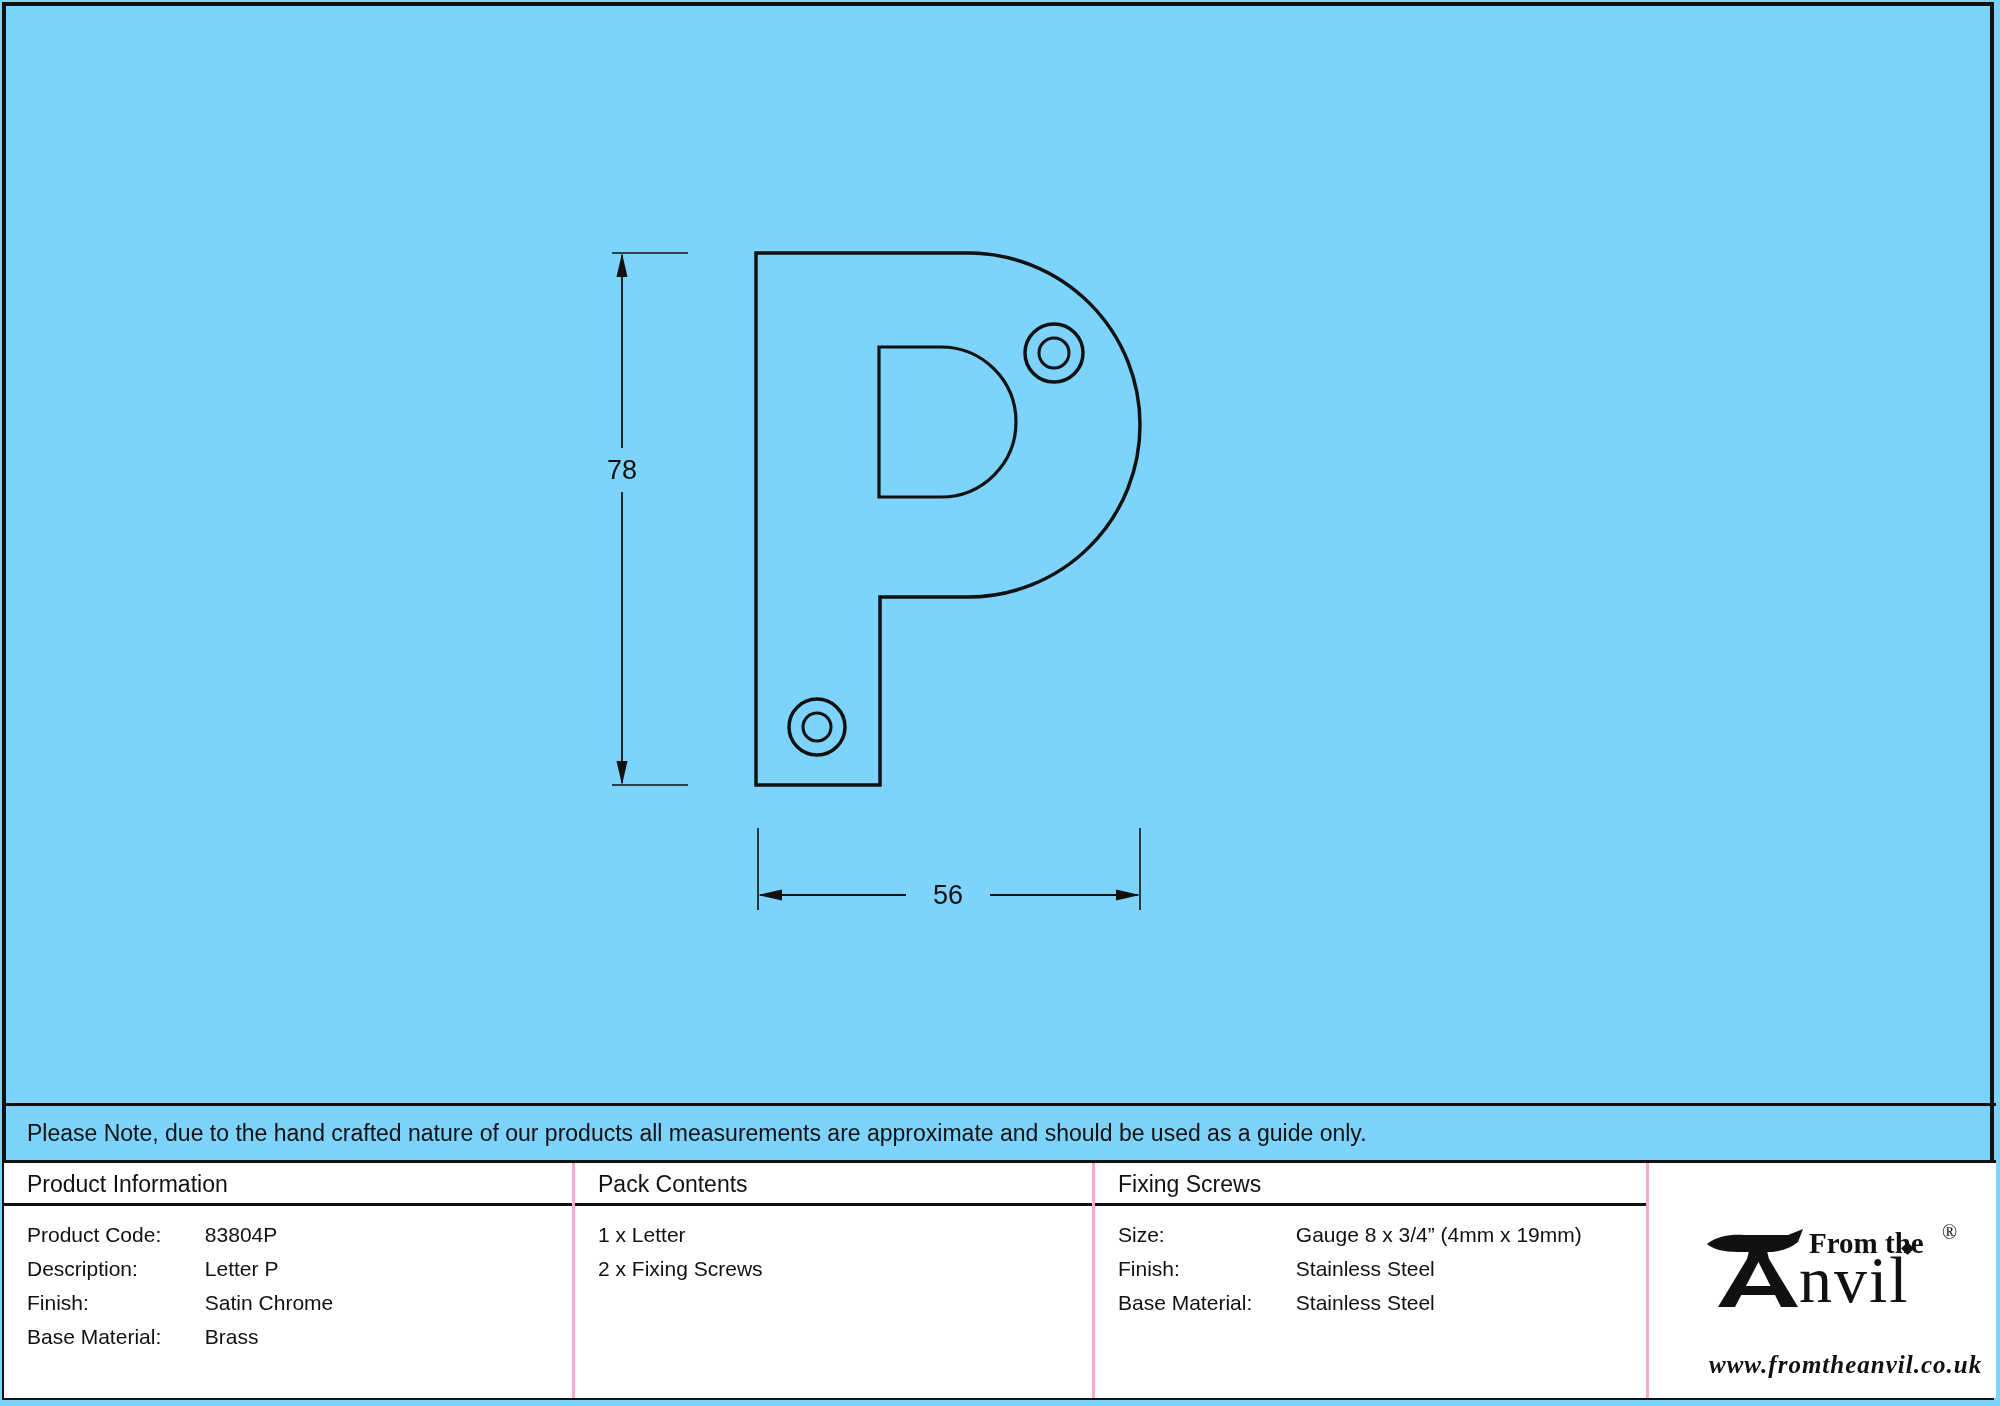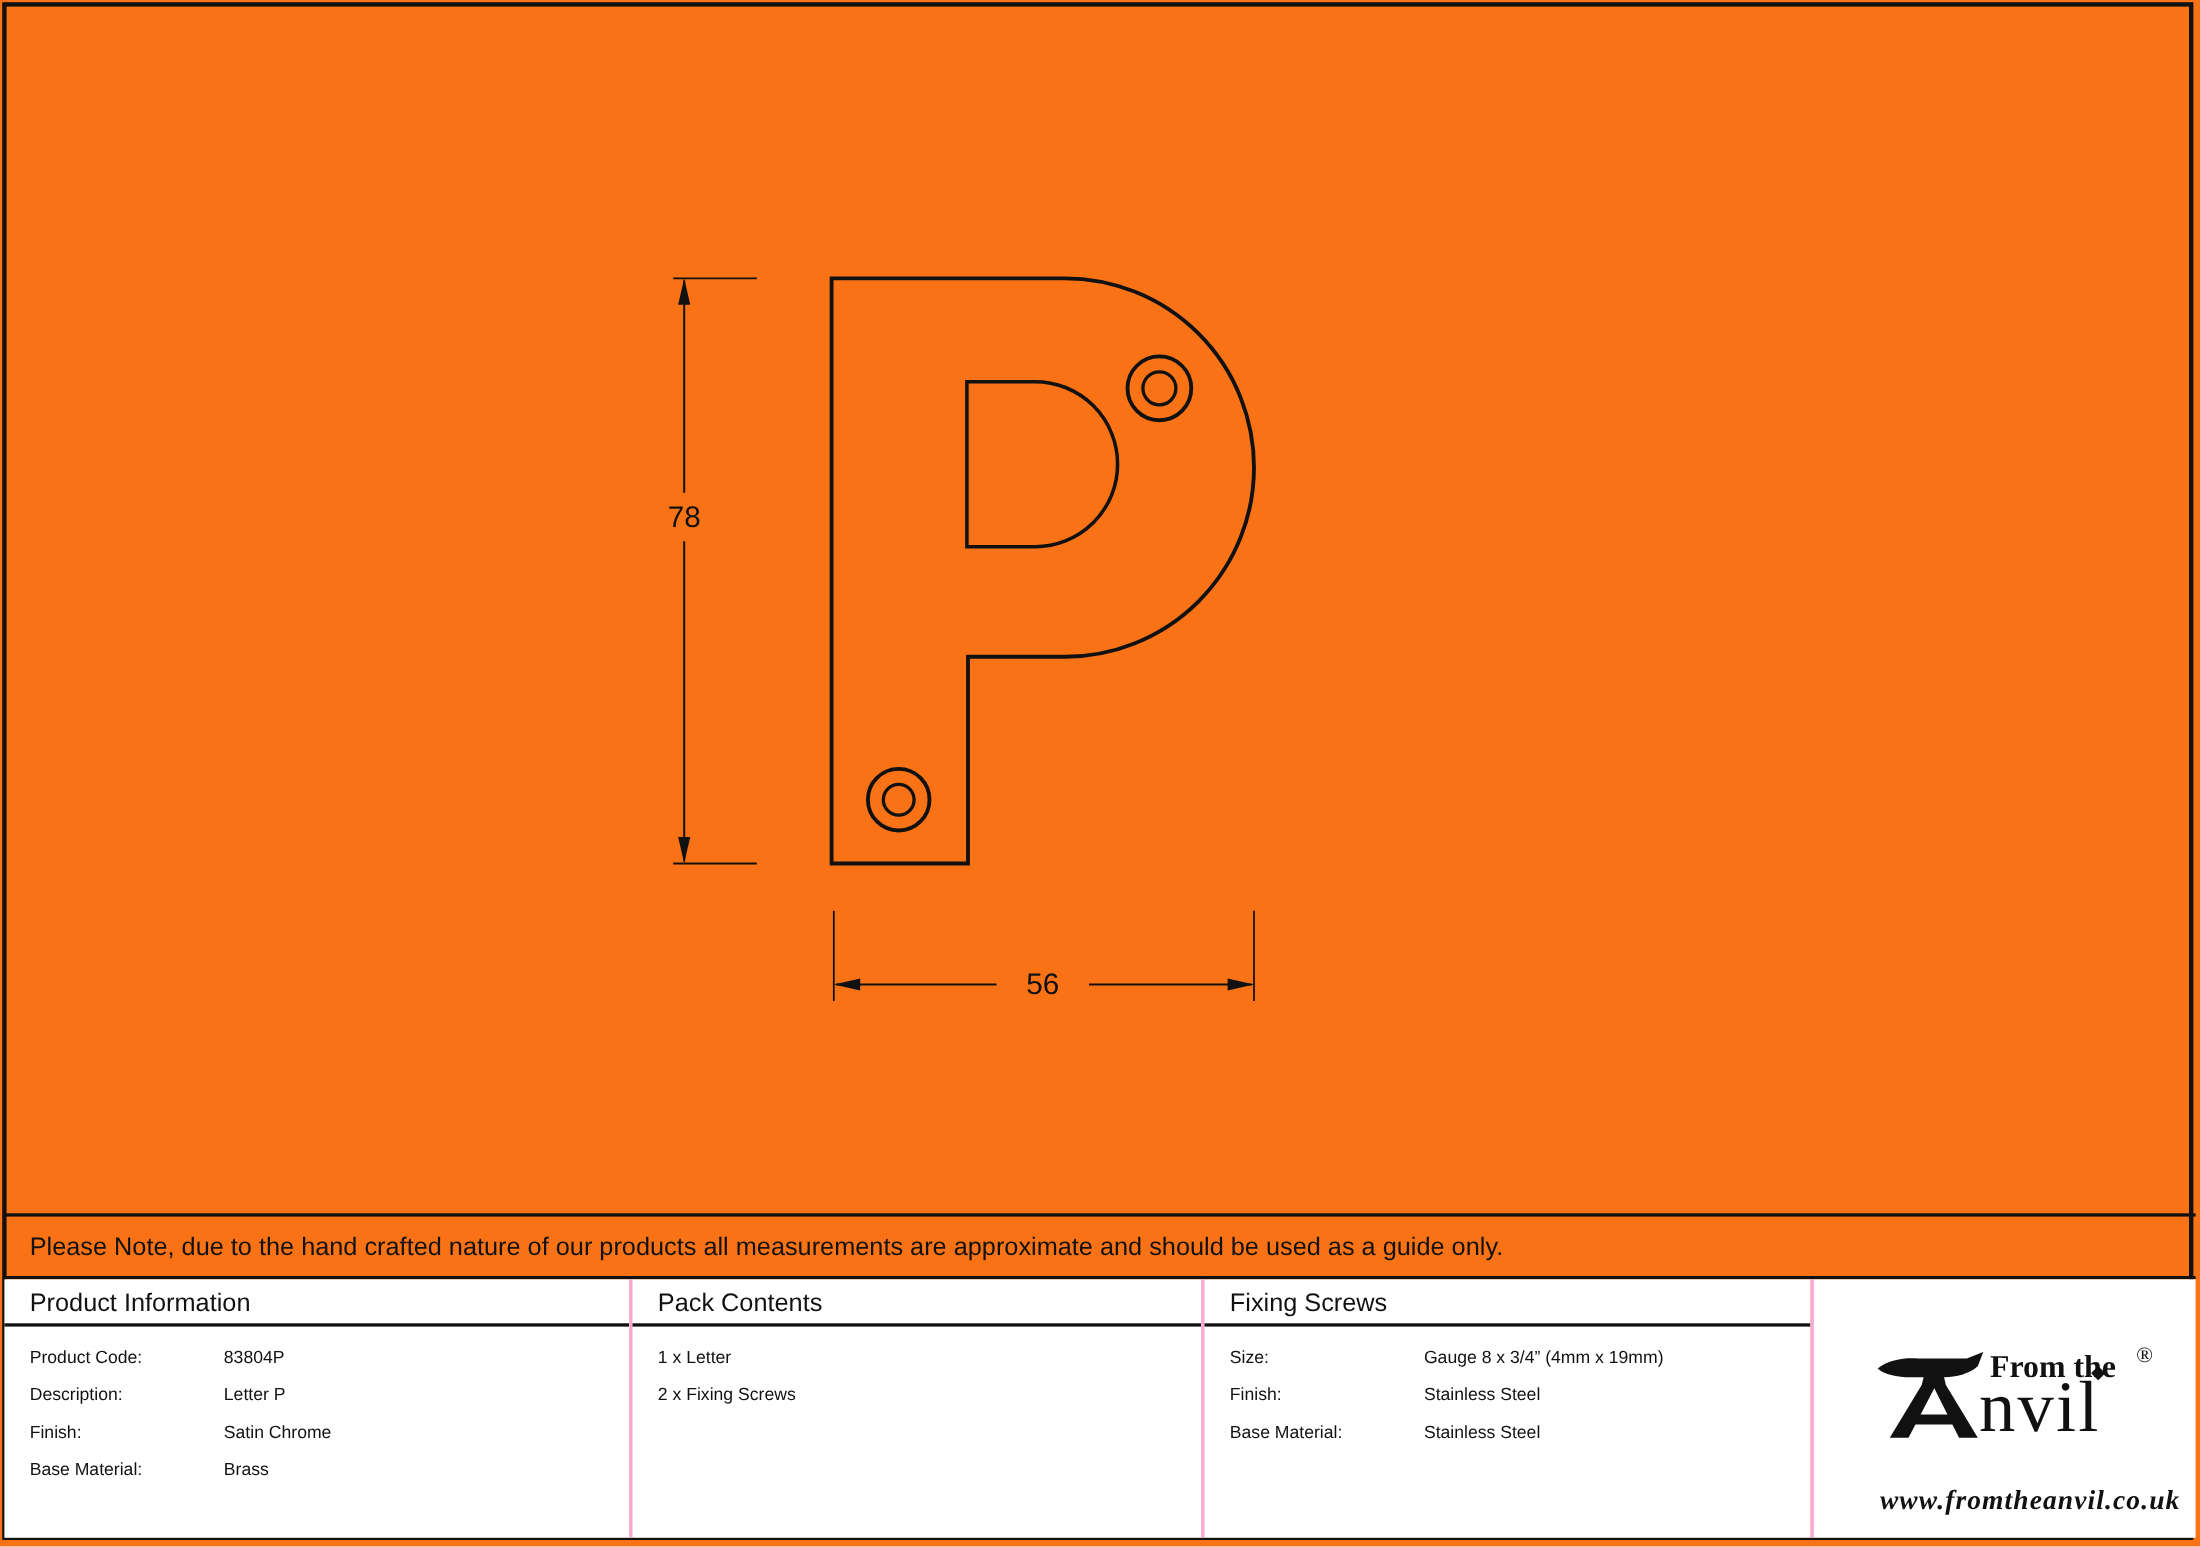--- a/index.html
+++ b/index.html
@@ -1,17 +1,17 @@
 <!DOCTYPE html>
 <html><head>
 <meta charset="utf-8">
 <style>
   html,body{margin:0;padding:0;background:#fff;}
   .page{
-    position:relative;width:2000px;height:1406px;background:#f97316;
+    position:relative;width:2000px;height:1406px;background:#7dd3fc;
     font-family:"Liberation Sans",sans-serif;color:#111;overflow:hidden;
   }
   .page-border{position:absolute;left:2px;top:2px;width:1992px;height:1398px;
     border:4px solid #111;box-sizing:border-box;pointer-events:none;}
   .drawing{position:absolute;left:0;top:0;}
   .dim-text{font-family:"Liberation Sans",sans-serif;font-size:27px;fill:#111;}
 
   .note-row{
     position:absolute;left:4px;top:1103px;width:1992px;height:60px;box-sizing:border-box;
     border-top:3px solid #111;border-bottom:3px solid #111;
@@ -21,21 +21,21 @@
   .col{position:absolute;top:1163px;height:235px;box-sizing:border-box;background:#fff;}
   .col-divider{border-left:3px solid #f9a8d4;}
   .col1{left:4px;width:568px;}
   .col2{left:572px;width:520px;}
   .col3{left:1092px;width:554px;}
   .col4{left:1646px;width:350px;}
   .cell-header{
     height:40px;line-height:42px;border-bottom:3px solid #111;
     padding-left:23px;font-size:23px;white-space:nowrap;
   }
-  .cell-body{padding:12px 16px 0 23px;font-size:16px;}
+  .cell-body{padding:12px 16px 0 23px;font-size:21px;}
   .kv-row{line-height:34px;white-space:nowrap;}
   .kv-label{display:inline-block;width:172px;}
   .list-row{line-height:34px;white-space:nowrap;}
 
   .logo-cell{font-family:"Liberation Serif",serif;}
   .anvil-icon{position:absolute;left:57px;top:66px;}
   .logo-tagline{position:absolute;left:160px;top:64px;font-size:29px;color:#111;font-weight:bold;}
   .logo-brand{position:absolute;left:150px;top:84px;font-size:66px;line-height:1;color:#111;letter-spacing:2px;}
   .logo-diamond{position:absolute;left:252px;top:74px;font-size:17px;color:#111;}
   .logo-reg{position:absolute;left:293px;top:58px;font-size:20px;color:#111;}

